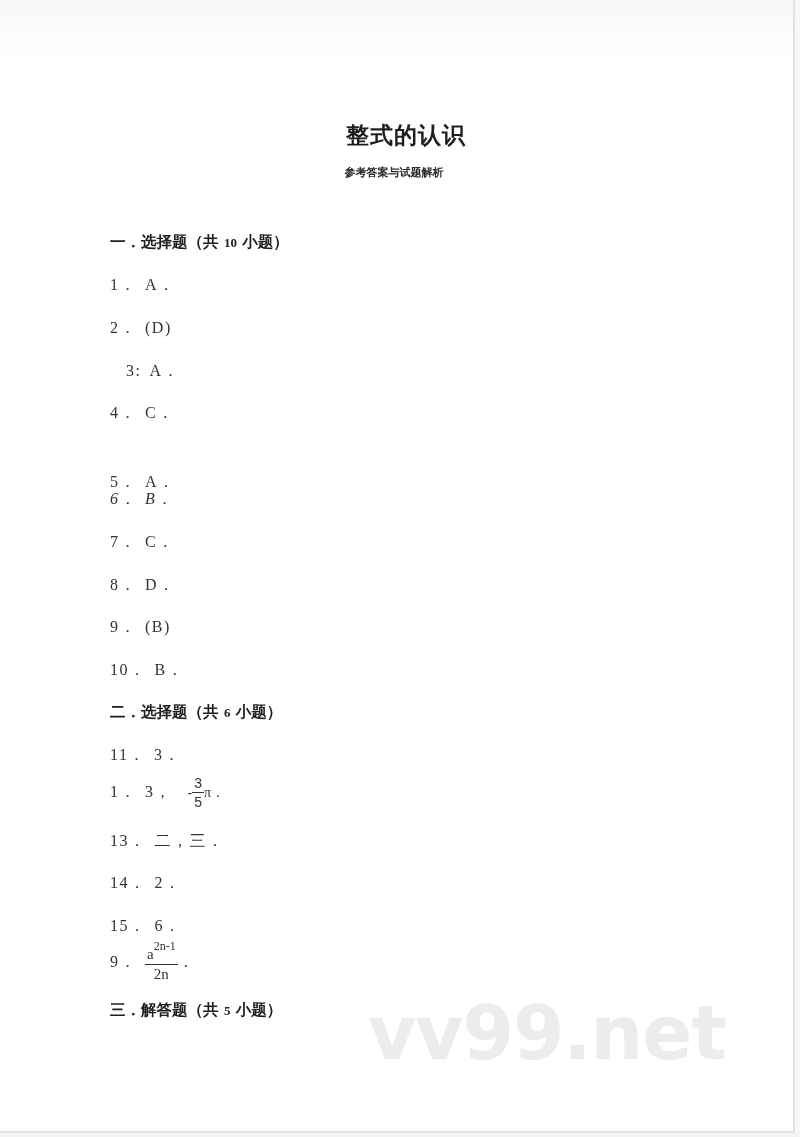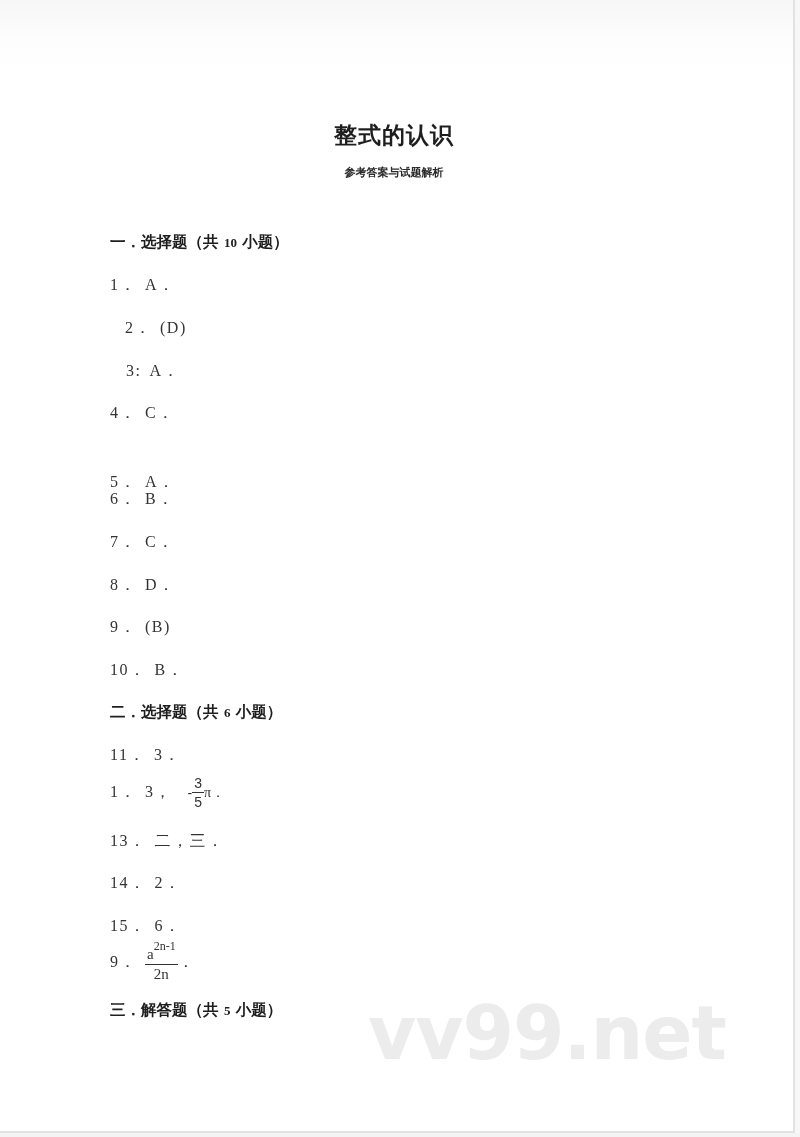--- a/index.html
+++ b/index.html
@@ -40,21 +40,21 @@
     background: #f4f4f4;
   }
   .right-gutter {
     position: absolute;
     left: 795px; top: 0;
     width: 5px; height: 1137px;
     background: #f7f7f7;
   }
   .doc-title {
     position: absolute;
-    left: 0; top: 120px;
+    left: 12px; top: 120px;
     width: 788px;
     text-align: center;
     font-family: Liberation Mono, monospace;
     font-weight: bold;
     font-size: 23px;
     color: #1e1e1e;
     letter-spacing: 1px;
   }
   .doc-subtitle {
     position: absolute;
@@ -145,33 +145,33 @@
 
 <div class="section-heading" style="top:232px;">
   <span>一．选择题（共</span>
   <span class="num">10</span>
   <span>小题）</span>
 </div>
 
 <div class="answer" style="top:275px;">
   <span class="qnum">1．</span><span>A．</span>
 </div>
-<div class="answer" style="top:318px;margin-left:15px;">
+<div class="answer" style="top:318px;">
   <span class="qnum">2．</span><span>(D)</span>
 </div>
 <div class="answer" style="top:361px;margin-left:16px;">
   <span class="qnum">3:</span><span>A．</span>
 </div>
 <div class="answer" style="top:403px;">
   <span class="qnum">4．</span><span>C．</span>
 </div>
 <div class="answer" style="top:472px;">
   <span class="qnum">5．</span><span>A．</span>
 </div>
-<div class="answer" style="top:489px;">
+<div class="answer" style="top:489px;font-style:italic;">
   <span class="qnum">6．</span><span>B．</span>
 </div>
 <div class="answer" style="top:532px;text-align:center;">
   <span class="qnum">7．</span><span>C．</span>
 </div>
 <div class="answer" style="top:575px;">
   <span class="qnum">8．</span><span>D．</span>
 </div>
 <div class="answer" style="top:617px;">
   <span class="qnum">9．</span><span>(B)</span>

